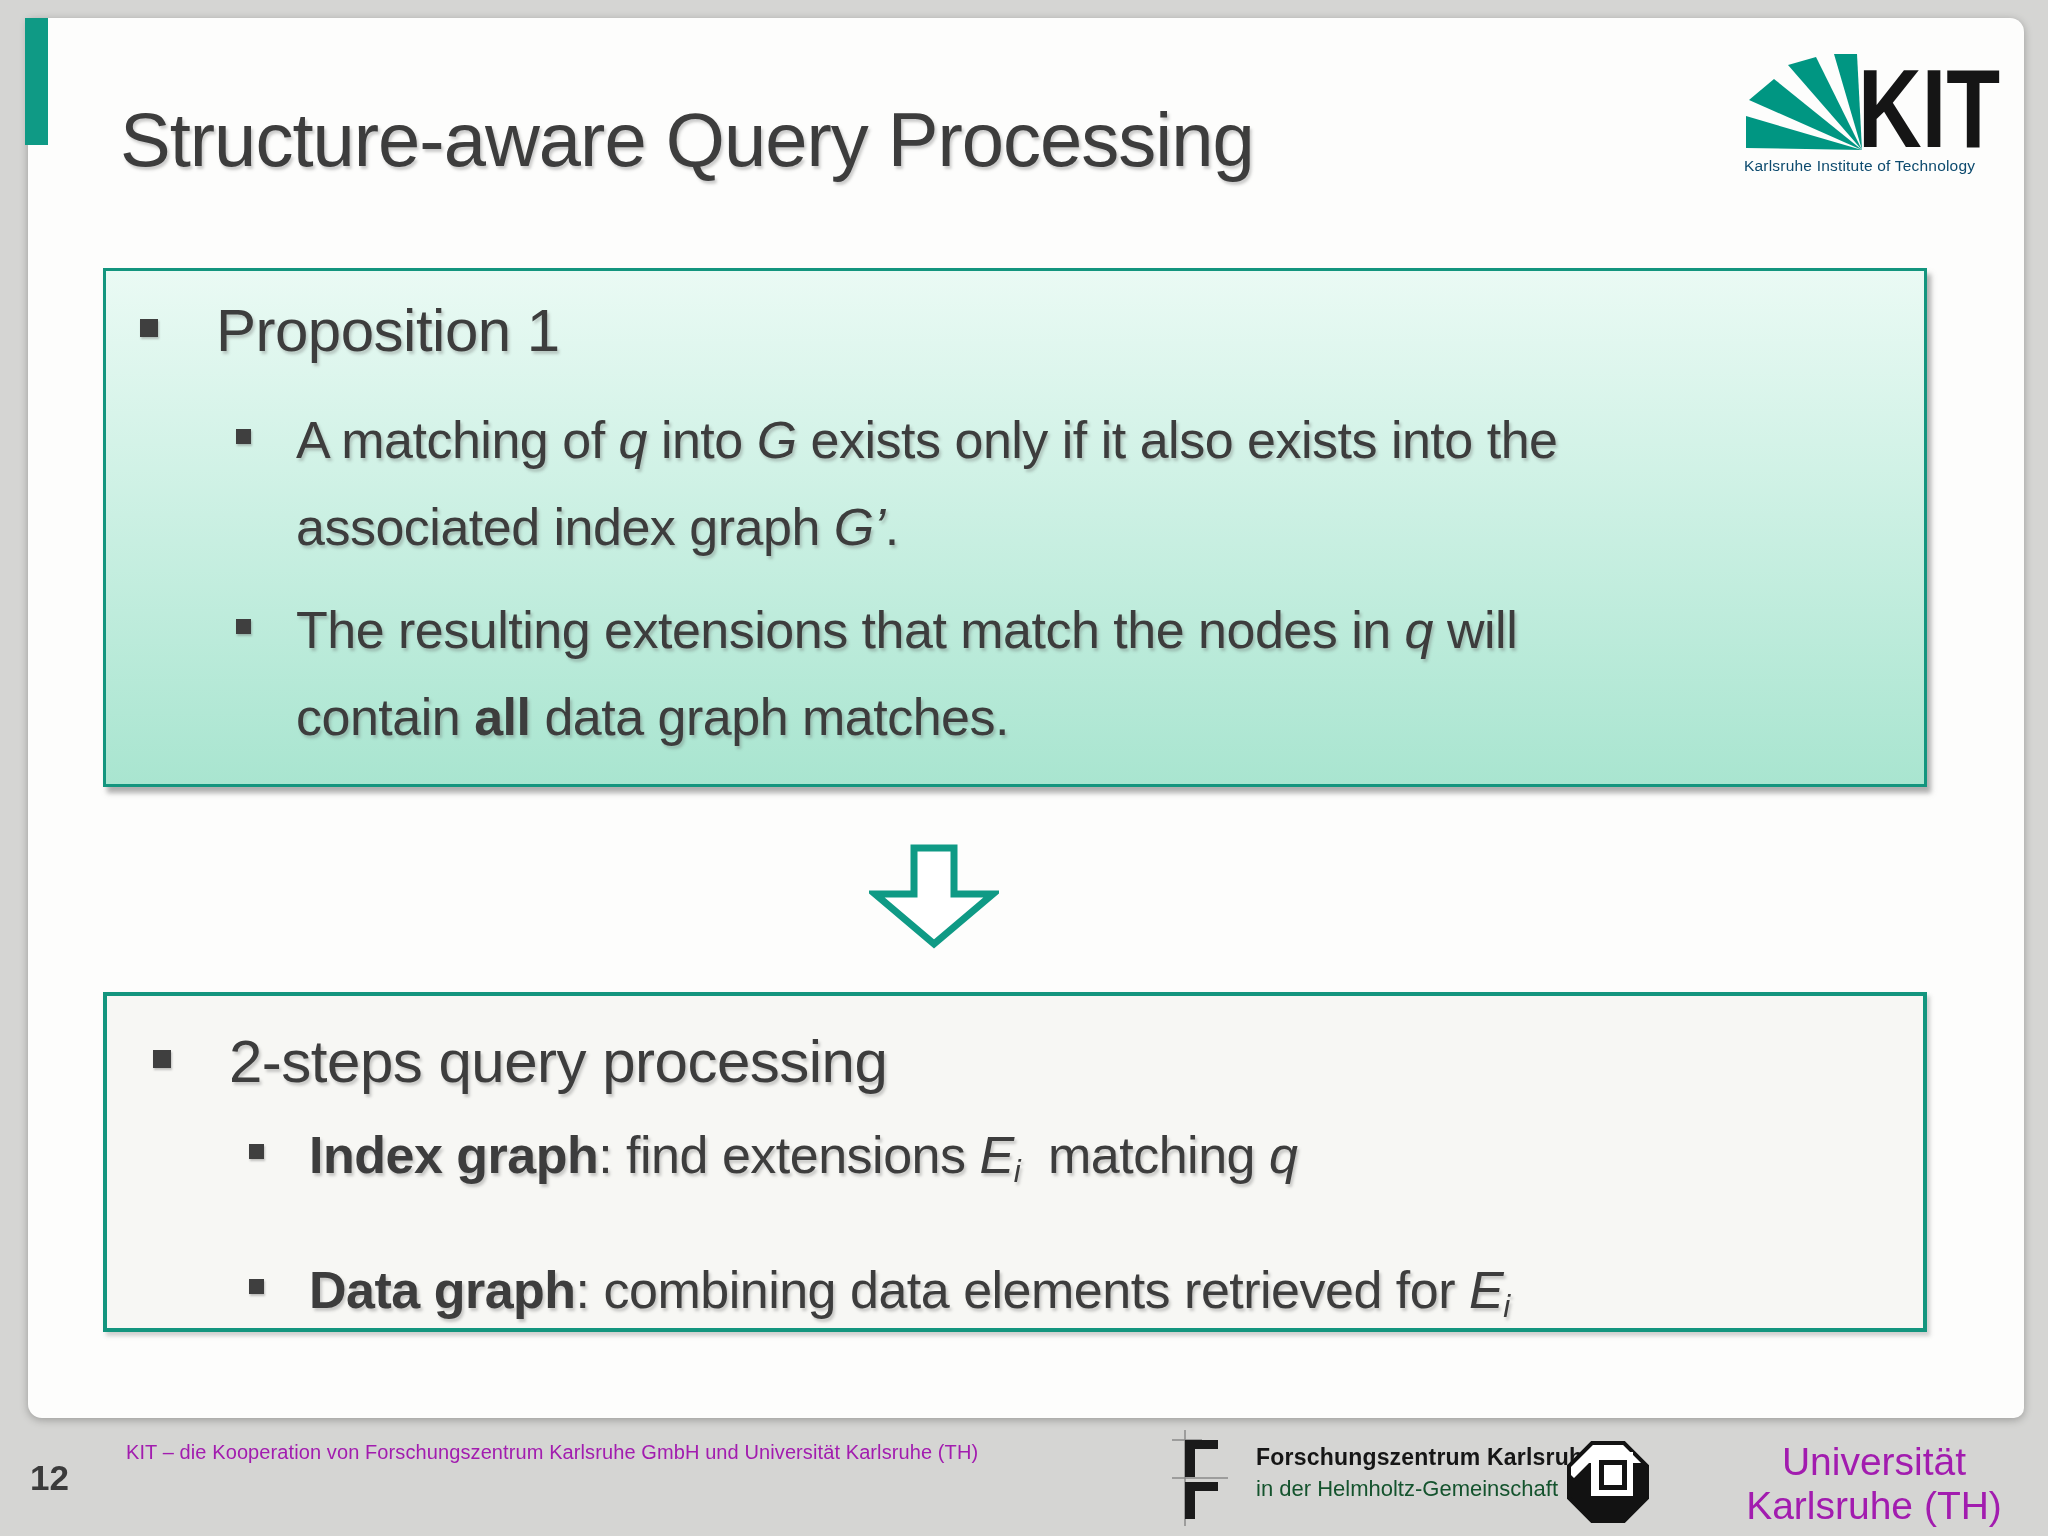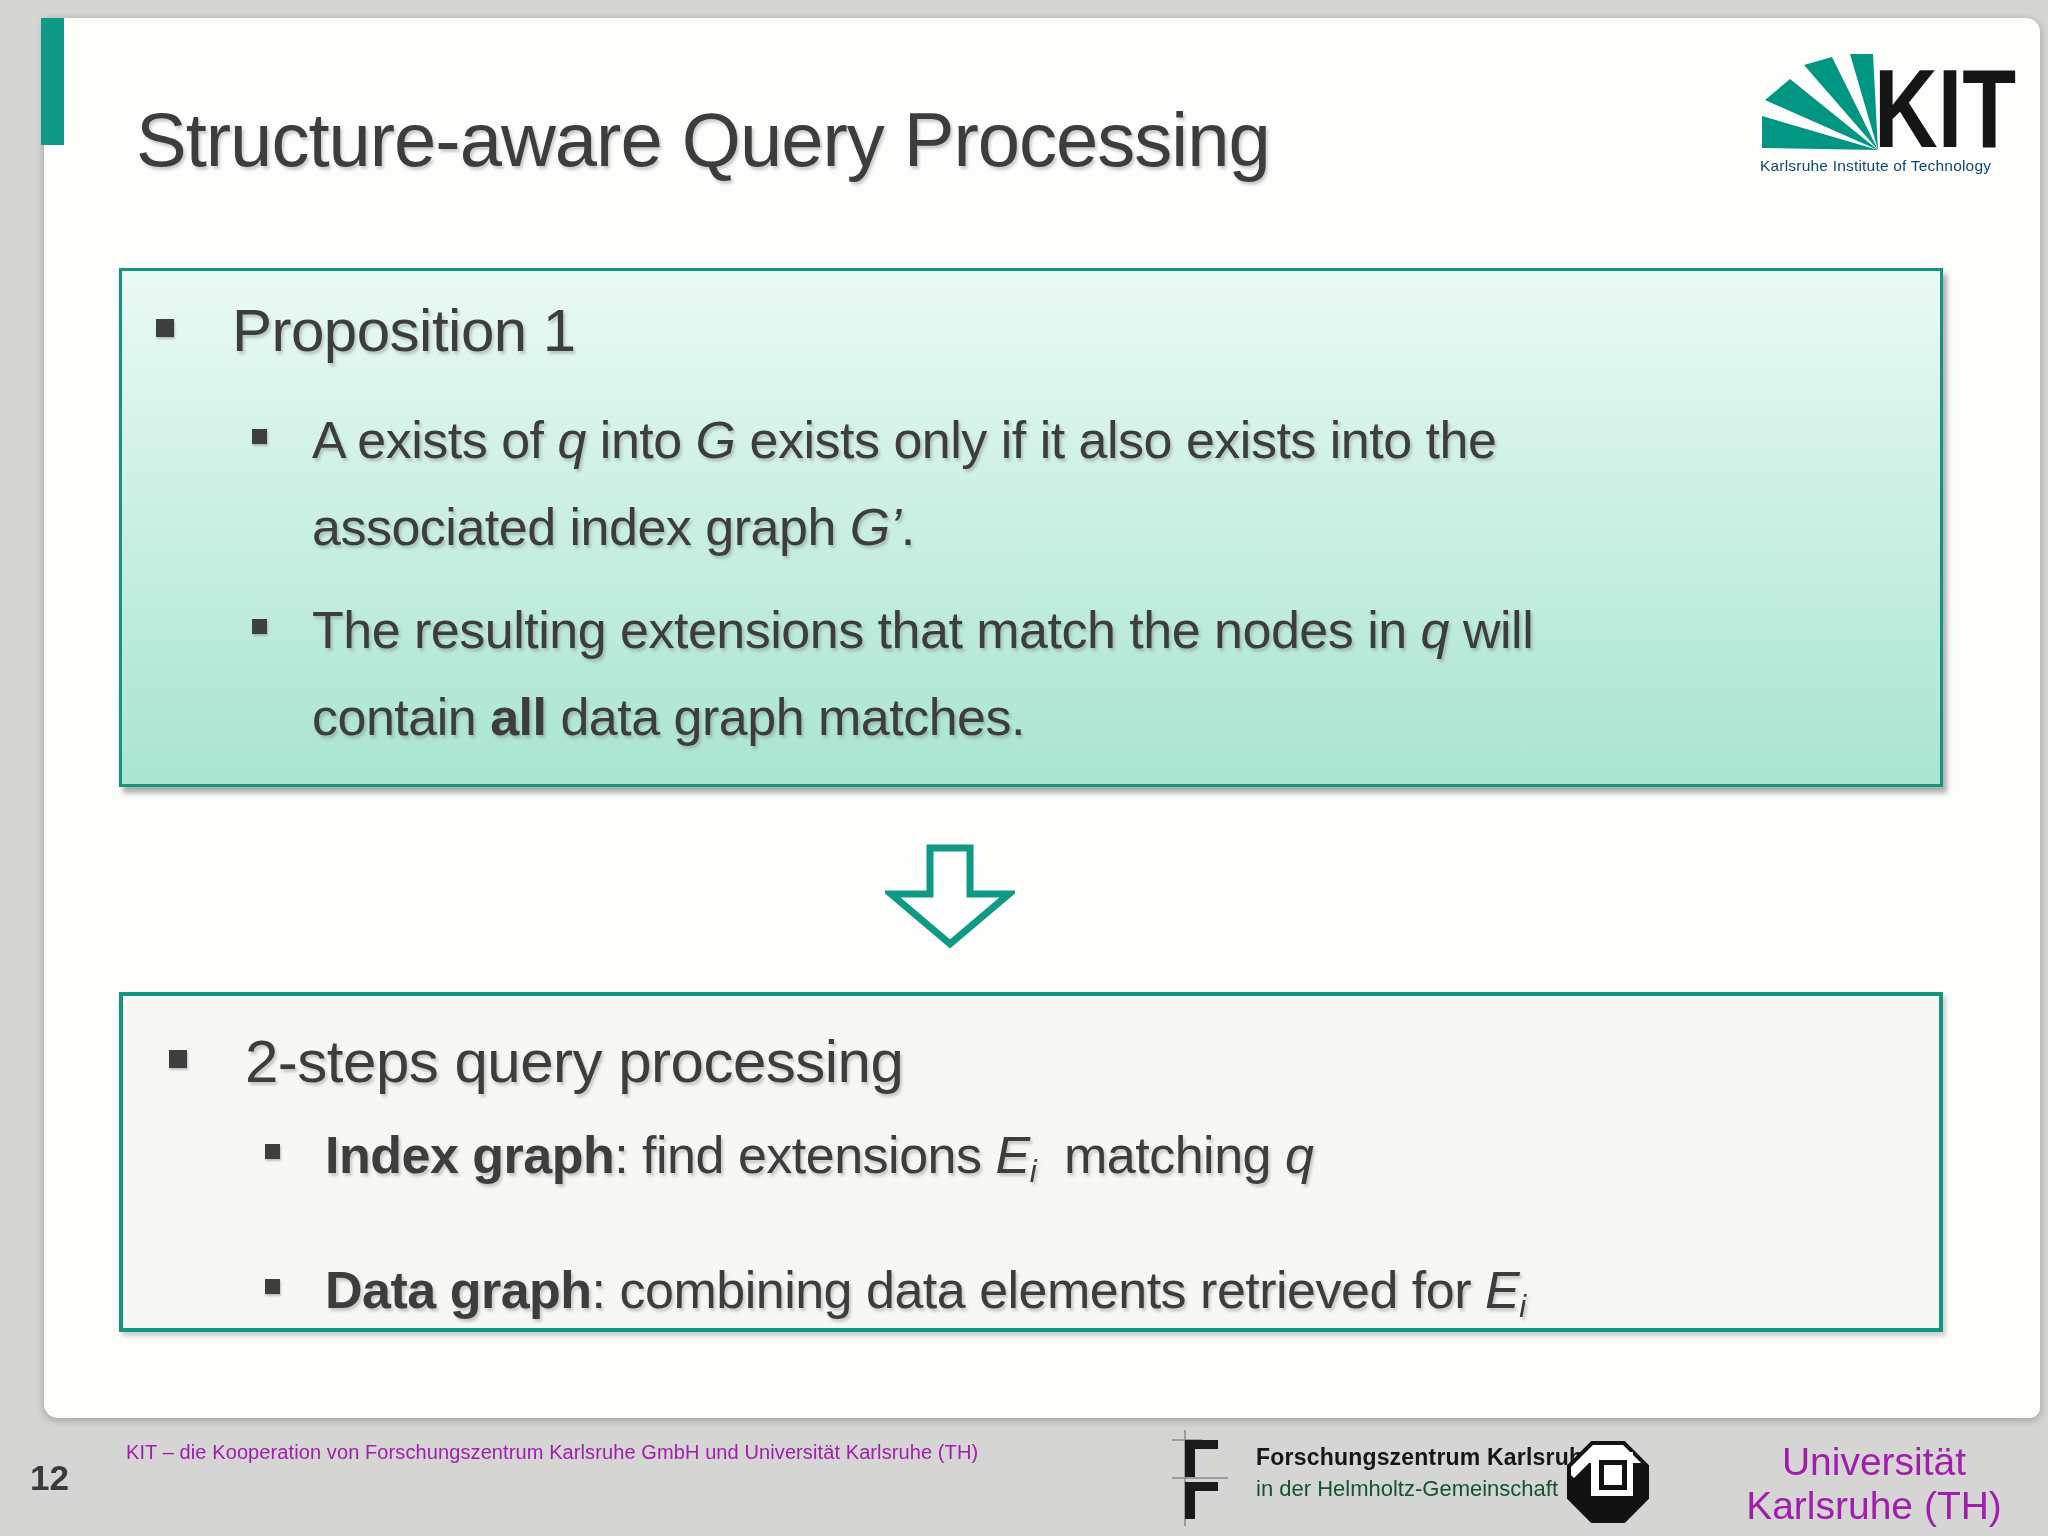--- a/index.html
+++ b/index.html
@@ -14,21 +14,21 @@
     --kit-green:#009682;
   }
   html,body{margin:0;padding:0;}
   body{
     width:2048px;height:1536px;position:relative;overflow:hidden;
     background:var(--bg);
     font-family:"Liberation Sans","DejaVu Sans",sans-serif;
     color:var(--text);
   }
   .slide{
-    position:absolute;left:44px;top:18px;width:1996px;height:1400px;
+    position:absolute;left:28px;top:18px;width:1996px;height:1400px;
     background:var(--slide-bg);
     border-radius:4px 14px 10px 14px;
     box-shadow:0 2px 8px rgba(0,0,0,0.28);
   }
   .accent-bar{
     position:absolute;left:-3px;top:0;width:23px;height:127px;
     background:var(--accent);
   }
   .slide-title{
     position:absolute;left:92px;top:80px;
@@ -127,21 +127,21 @@
     <div class="kit-sub">Karlsruhe Institute of Technology</div>
   </div>
 
   <div class="prop-box">
     <div class="row l1">
       <span class="bullet"></span>
       <span class="txt">Proposition 1</span>
     </div>
     <div class="row l2 l2-first">
       <span class="bullet"></span>
-      <span class="txt"><span>A exists of </span><span class="seg-i">q</span><span> into </span><span class="seg-i">G</span><span> exists only if it also exists into the
+      <span class="txt"><span>A matching of </span><span class="seg-i">q</span><span> into </span><span class="seg-i">G</span><span> exists only if it also exists into the
 </span><span>associated index graph </span><span class="seg-i">G’</span><span>.</span></span>
     </div>
     <div class="row l2 l2-next">
       <span class="bullet"></span>
       <span class="txt"><span>The resulting extensions that match the nodes in </span><span class="seg-i">q</span><span> will
 </span><span>contain </span><span class="seg-b">all</span><span> data graph matches.</span></span>
     </div>
   </div>
 
   <svg class="down-arrow" width="130" height="106" viewBox="0 0 130 106">

